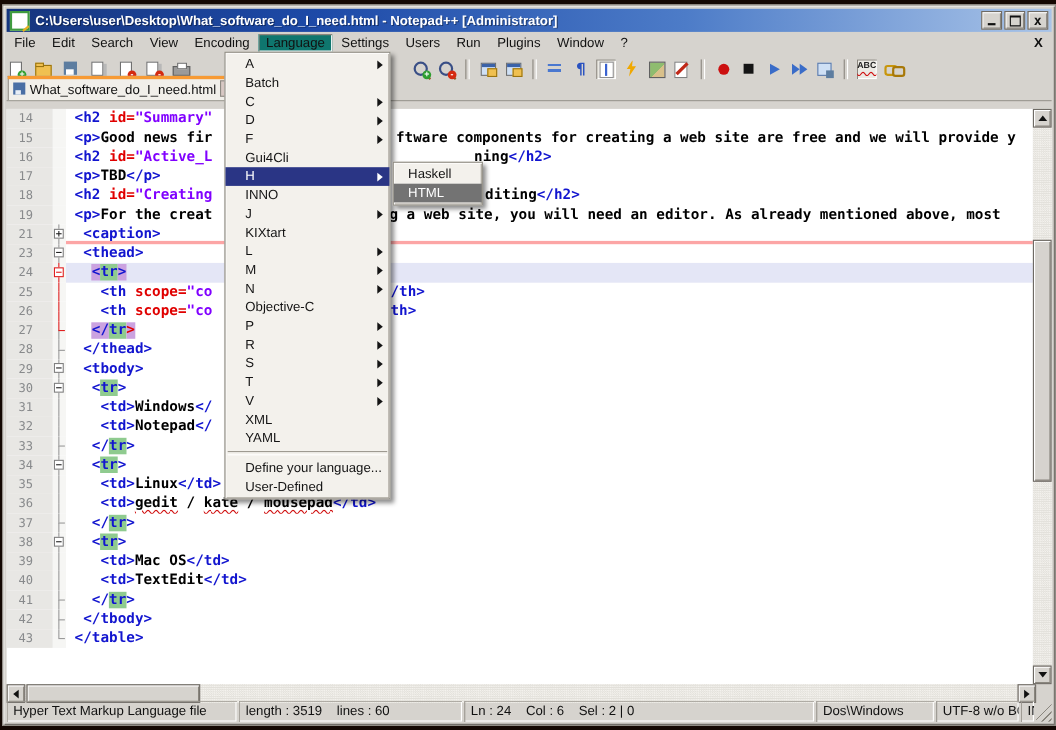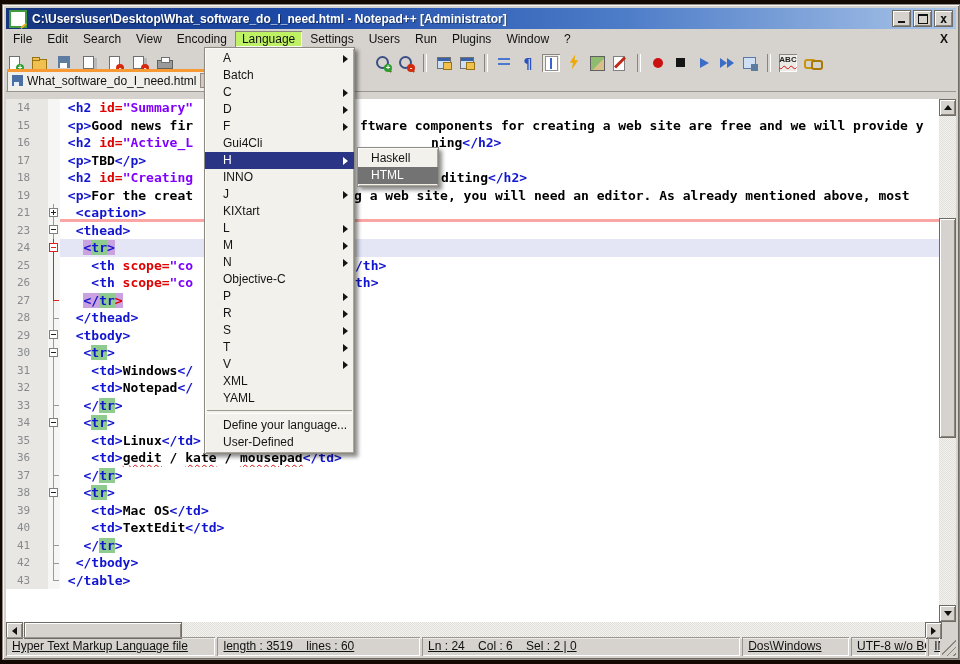--- a/index.html
+++ b/index.html
@@ -30,21 +30,21 @@
   .winbtns{display:flex;gap:2px;flex:0 0 auto;}
   .winbtn{width:17px;height:15px;background:#D6D3CE;border:1px solid #6e6a64;
     box-shadow:inset 1px 1px 0 #fff, inset -1px -1px 0 #8a867e;
     display:flex;align-items:center;justify-content:center;position:relative;}
   .winbtn .g-min{width:7px;height:2px;background:#111;margin-top:7px;}
   .winbtn .g-max{width:8px;height:7px;border:1px solid #111;border-top-width:2px;}
   .winbtn .g-cls{font-size:12px;font-weight:bold;color:#111;line-height:1;font-family:"DejaVu Sans Mono",monospace;}
   
   .menubar{position:absolute;left:3px;top:25px;right:3px;height:17px;display:flex;align-items:center;font-size:12px;color:#111;}
   .menubar .mitem{padding:1px 7px;margin-right:1px;}
-  .menubar .mitem.active{background:#bef264;box-shadow:inset 1px 1px 0 #8a867e, inset -1px -1px 0 #fff;}
+  .menubar .mitem.active{background:#0f766e;box-shadow:inset 1px 1px 0 #8a867e, inset -1px -1px 0 #fff;}
   .menubar .mbar-close{margin-left:auto;padding:0 8px;font-weight:bold;font-size:12px;}
   
   .toolbar{position:absolute;left:3px;top:43px;right:3px;height:29px;display:flex;align-items:center;}
   .tgroup{display:flex;align-items:center;gap:7px;}
   .tgroup.right{position:absolute;left:368px;top:0;height:29px;gap:5px;}
   .tsep{width:2px;height:18px;border-left:1px solid #8a867e;border-right:1px solid #fff;margin:0 3px;}
   .tbi{width:18px;height:18px;position:relative;flex:0 0 auto;}
   .tbi.pressed{background:#ECEAE4;box-shadow:inset 1px 1px 0 #8a867e, inset -1px -1px 0 #fff;}
   .ic-page{position:absolute;left:3px;top:2px;width:9px;height:12px;background:#fff;border:1px solid #707070;}
   .badge{position:absolute;right:0;bottom:0;width:8px;height:8px;border-radius:50%;color:#fff;font-size:8px;line-height:8px;text-align:center;font-weight:bold;}
@@ -128,21 +128,21 @@
   .sb-btn{position:absolute;width:17px;height:17px;background:#D6D3CE;border:1px solid #6e6a64;box-sizing:border-box;
      box-shadow:inset 1px 1px 0 #fff, inset -1px -1px 0 #8a867e;display:flex;align-items:center;justify-content:center;}
   .arrow{width:0;height:0;}
   .arrow.up{border-left:4px solid transparent;border-right:4px solid transparent;border-bottom:5px solid #111;}
   .arrow.down{border-left:4px solid transparent;border-right:4px solid transparent;border-top:5px solid #111;}
   .arrow.left{border-top:4px solid transparent;border-bottom:4px solid transparent;border-right:5px solid #111;}
   .arrow.rightg{border-top:4px solid transparent;border-bottom:4px solid transparent;border-left:5px solid #111;}
   .sb-thumb{position:absolute;background:#D6D3CE;border:1px solid #6e6a64;box-sizing:border-box;
      box-shadow:inset 1px 1px 0 #fff, inset -1px -1px 0 #8a867e;}
   
-  .statusbar{position:absolute;left:3px;right:3px;bottom:3px;height:19px;display:flex;gap:2px;align-items:stretch;font-size:12px;color:#111;text-decoration:underline;}
+  .statusbar{position:absolute;left:3px;right:3px;bottom:3px;height:19px;display:flex;gap:2px;align-items:stretch;font-size:12px;color:#111;}
   .scell{box-shadow:inset 1px 1px 0 #9a968f, inset -1px -1px 0 #fff;padding:2px 6px 0 6px;white-space:pre;overflow:hidden;box-sizing:border-box;}
   .grip{width:14px;background:linear-gradient(135deg,transparent 50%,#8a867e 50% 55%,transparent 55% 70%,#8a867e 70% 75%,transparent 75% 90%,#8a867e 90% 95%,transparent 95%);}
   
   .lang-menu{position:absolute;left:201px;top:42px;width:149px;background:#F3F1EC;border:1px solid #8e8b83;
      box-shadow:inset 1px 1px 0 #fcfbf9, inset -1px -1px 0 #aaa69d, 3px 3px 4px rgba(0,0,0,0.45);
      padding:2px 0;font-size:12px;color:#141414;z-index:50;}
   .lm-item{height:17px;line-height:17px;padding-left:18px;position:relative;white-space:nowrap;}
   .lm-item .sub-arrow{position:absolute;right:6px;top:5px;width:0;height:0;
      border-top:4px solid transparent;border-bottom:4px solid transparent;border-left:5px solid #141414;}
   .lm-item.selected{background:#2A3585;color:#fff;}

